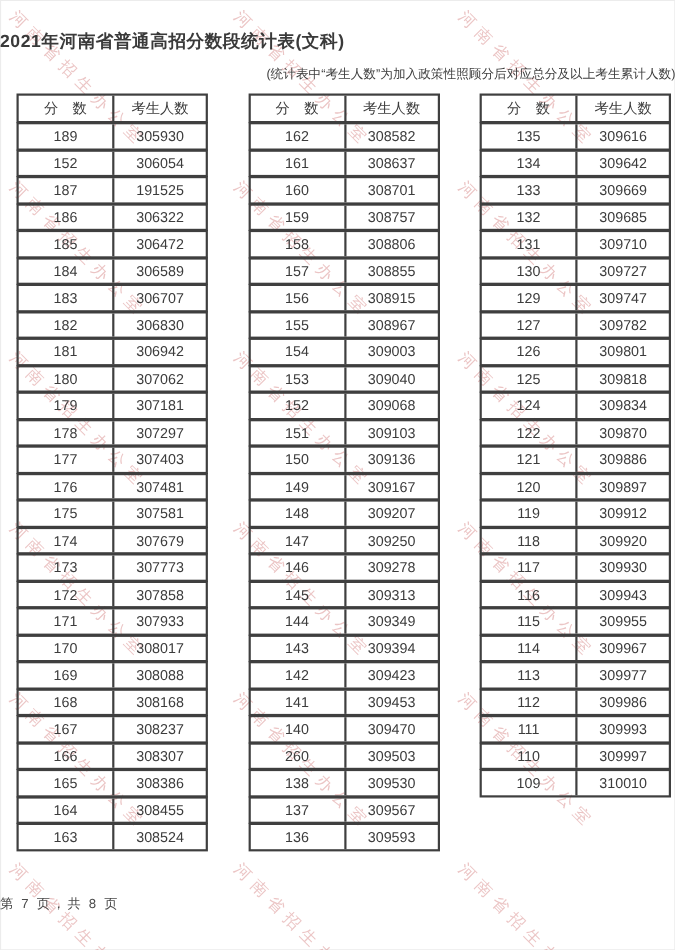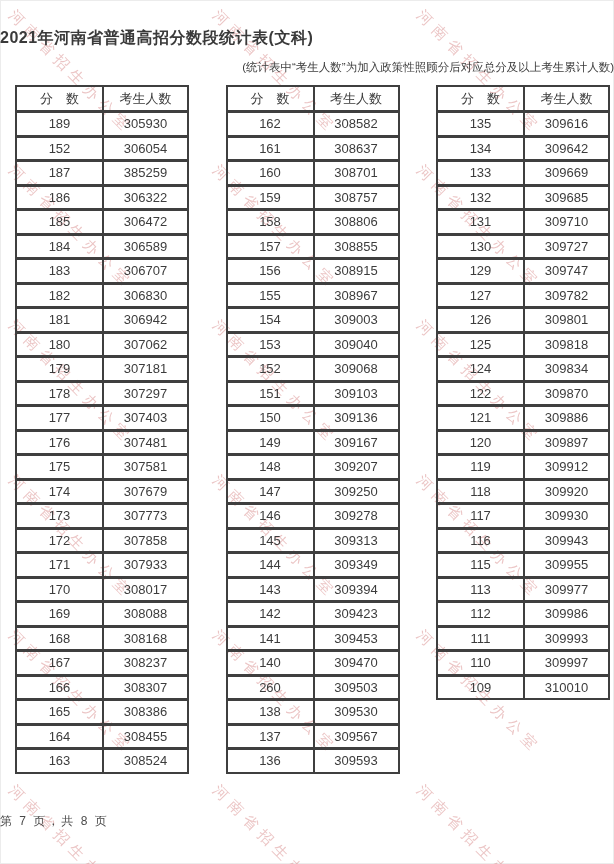--- a/index.html
+++ b/index.html
@@ -102,21 +102,21 @@
           <div class="t-row">
             <div class="cell c1">189</div>
             <div class="cell c2">305930</div>
           </div>
           <div class="t-row">
             <div class="cell c1">152</div>
             <div class="cell c2">306054</div>
           </div>
           <div class="t-row">
             <div class="cell c1">187</div>
-            <div class="cell c2">385259</div>
+            <div class="cell c2">191525</div>
           </div>
           <div class="t-row">
             <div class="cell c1">186</div>
             <div class="cell c2">306322</div>
           </div>
           <div class="t-row">
             <div class="cell c1">185</div>
             <div class="cell c2">306472</div>
           </div>
           <div class="t-row">
@@ -397,20 +397,24 @@
           </div>
           <div class="t-row">
             <div class="cell c1">116</div>
             <div class="cell c2">309943</div>
           </div>
           <div class="t-row">
             <div class="cell c1">115</div>
             <div class="cell c2">309955</div>
           </div>
           <div class="t-row">
+            <div class="cell c1">114</div>
+            <div class="cell c2">309967</div>
+          </div>
+          <div class="t-row">
             <div class="cell c1">113</div>
             <div class="cell c2">309977</div>
           </div>
           <div class="t-row">
             <div class="cell c1">112</div>
             <div class="cell c2">309986</div>
           </div>
           <div class="t-row">
             <div class="cell c1">111</div>
             <div class="cell c2">309993</div>

